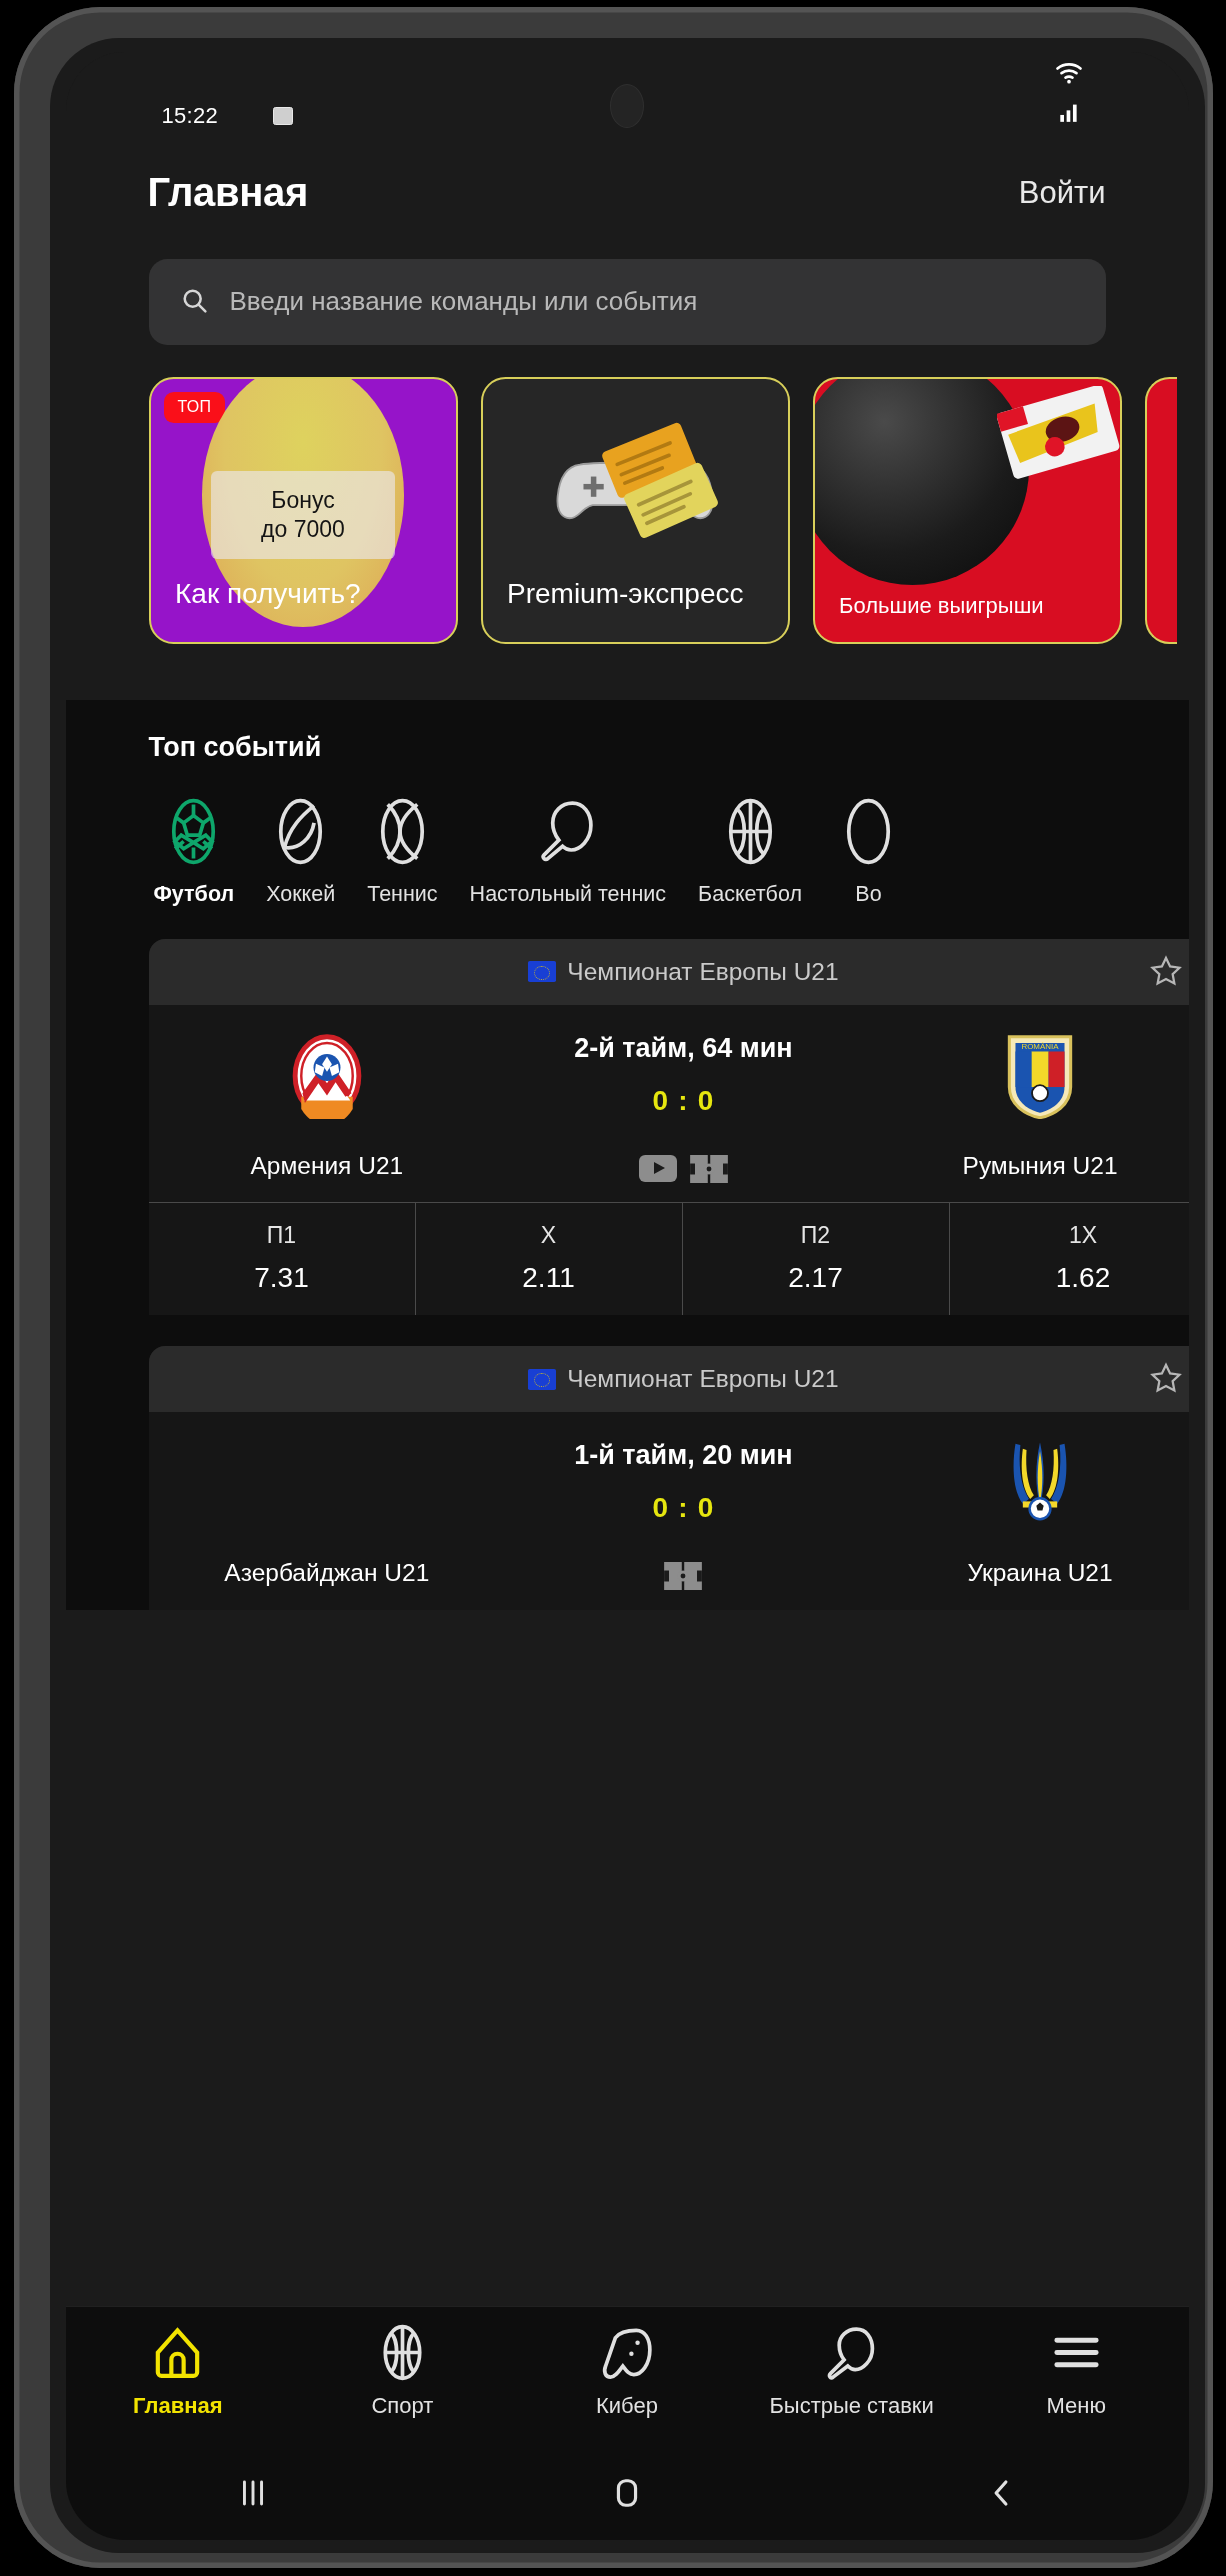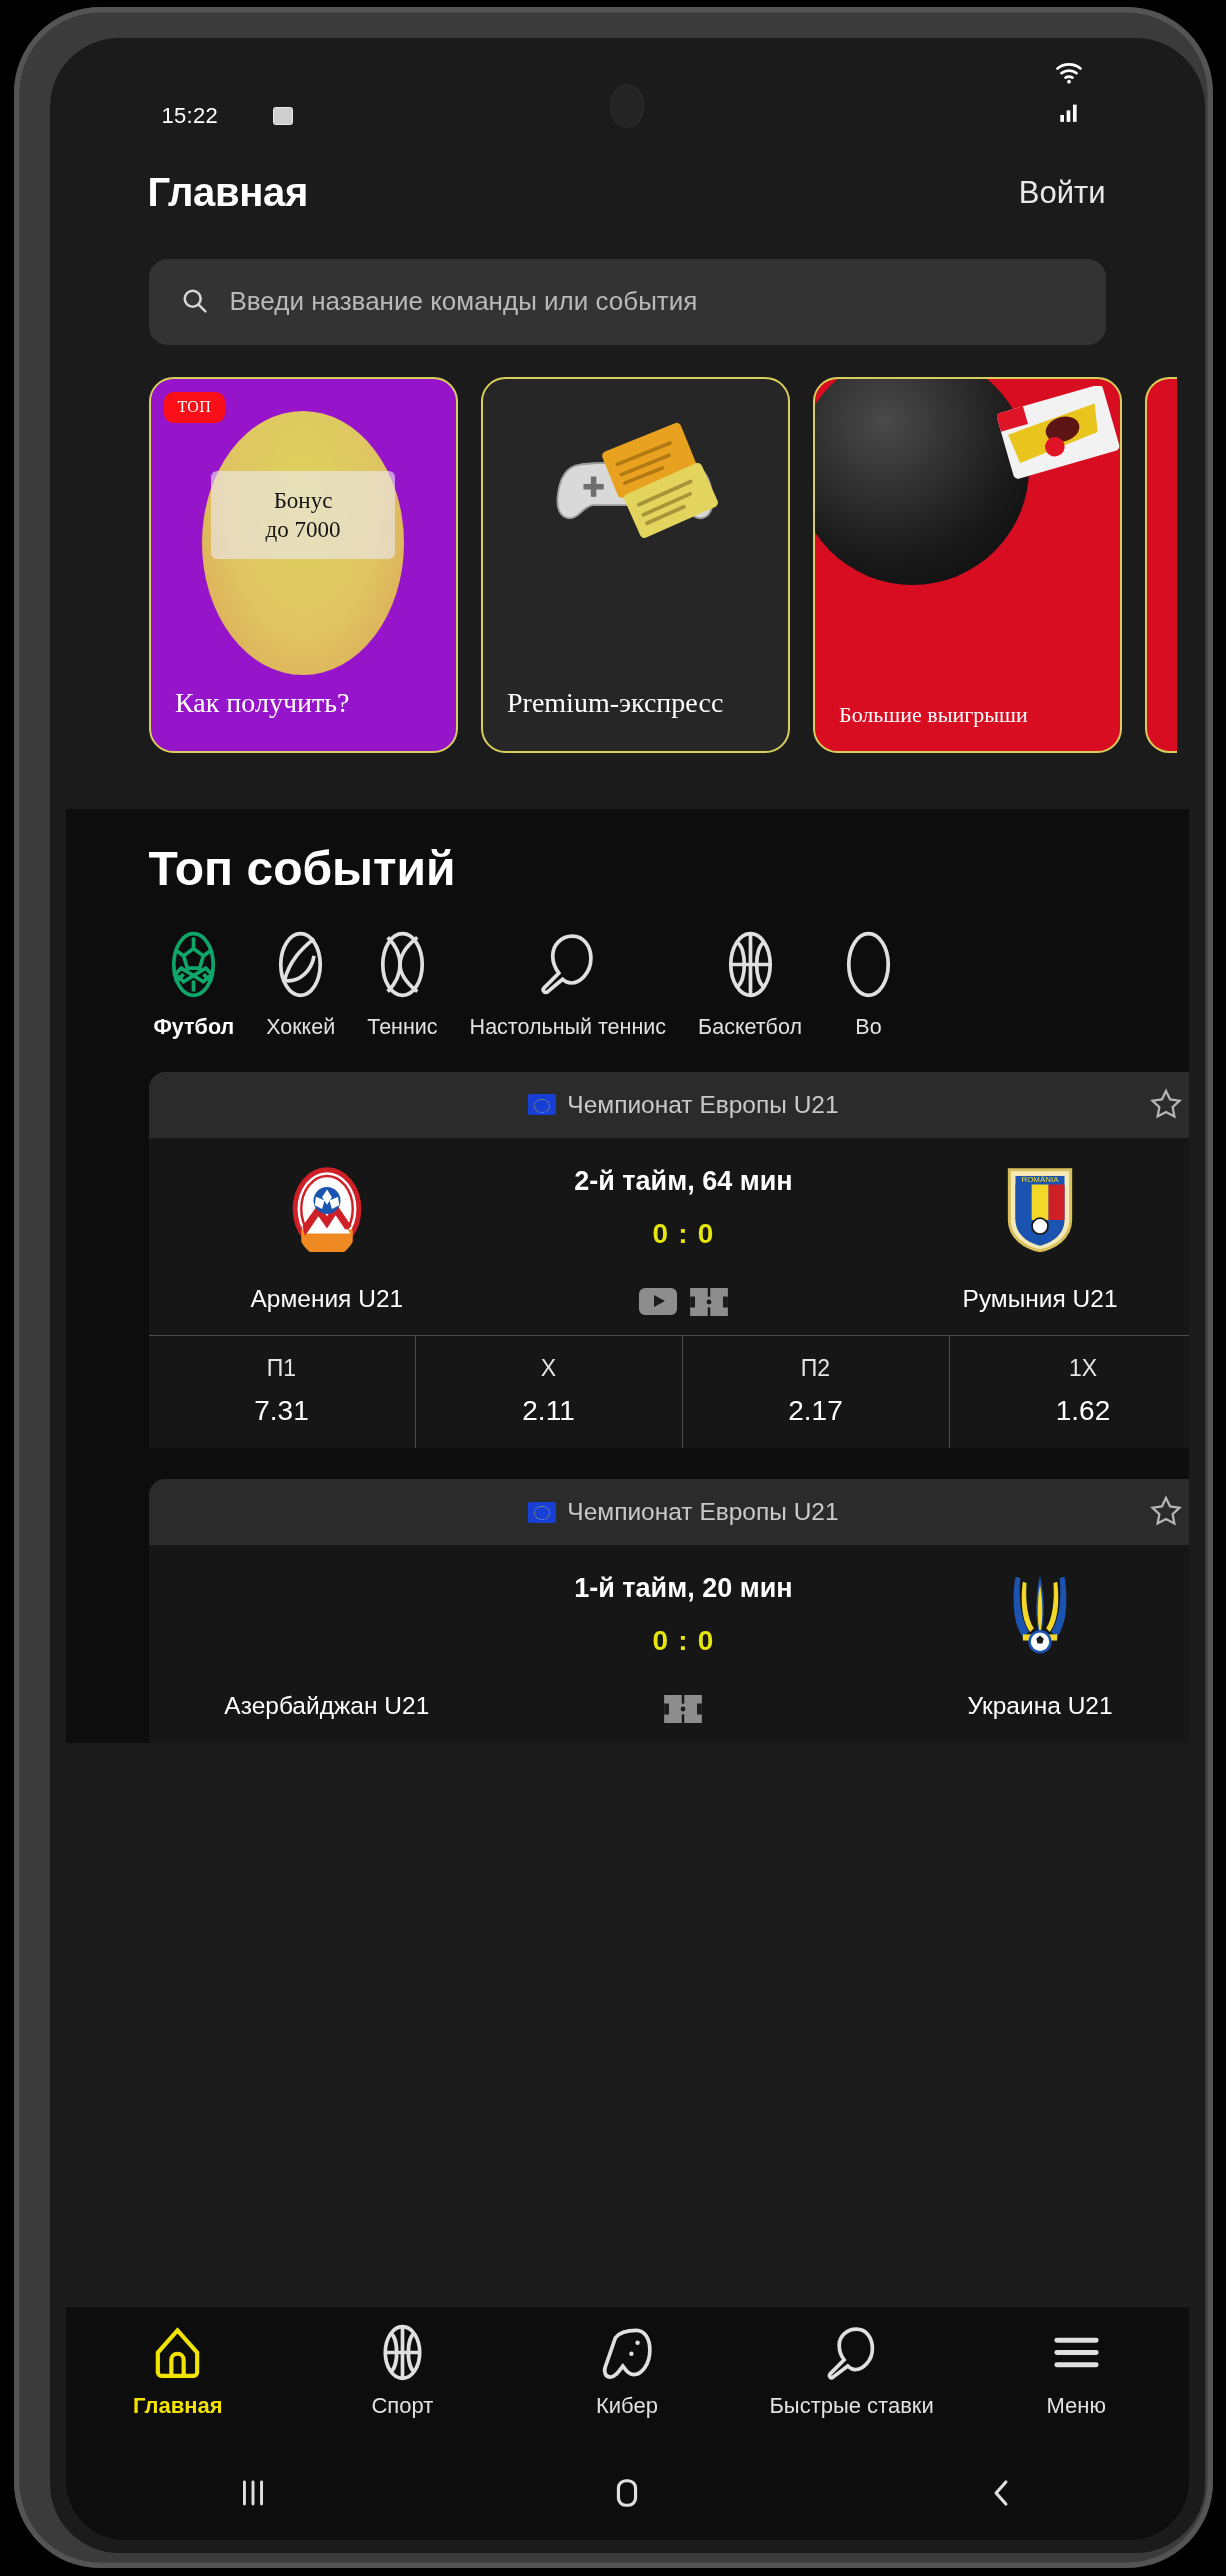--- a/index.html
+++ b/index.html
@@ -95,24 +95,24 @@
   .searchbar {
     height: 86px; background: #333334; border-radius: 18.4px;
     display: flex; align-items: center; gap: 21px; padding: 0 31px;
   }
   .search-ph { color: #b9b9b9; font-size: 26px; }
   
   .promowrap { background: #1b1b1b; padding: 32px 0 56px 83px; }
   .promorow { display: flex; gap: 23px; }
   .promocard {
     flex: 0 0 auto;
-    width: 309px; height: 376px;
+    width: 309px; height: 267px;
     border-radius: 24.5px;
     border: 2.5px solid #d8cf5a;
-    position: relative; overflow: hidden; font-family: Liberation Serif, serif;
+    position: relative; overflow: hidden;
   }
   .promocard.purple { background: #9614c9; }
   .promocard.dark   { background: #262626; }
   .promocard.red    { background: #d80d22; }
   .promo-label {
     position: absolute; left: 24.5px; bottom: 31px; right: 16px;
     color: #fff; font-size: 28px; line-height: 1.22;
   }
   .promo-label.red-card { font-size: 22px; bottom: 22px; }
   .badge-top {
@@ -144,21 +144,21 @@
     width: 233px; height: 233px; border-radius: 50%;
     background: radial-gradient(circle at 38% 30%, #4a4a4a 0%, #1b1b1b 60%, #090909 100%);
   }
   .ball-cards {
     position: absolute; right: -6.1px; top: 7.4px;
     width: 129px; height: 110px;
   }
   .promocard.peek { width: 32px; border-radius: 24.5px 0 0 24.5px; border-right: none; }
   
   .topevents { background: #0d0d0d; padding: 32px 0 0 0; }
-  .sec-title { color: #fff; font-size: 48px; font-weight: bold; padding: 0 0 0 83px; }
+  .sec-title { color: #fff; font-size: 27px; font-weight: bold; padding: 0 0 0 83px; }
   .sports-row {
     display: flex; gap: 0; padding: 34px 0 0 72px; align-items: flex-start;
   }
   .sport-item {
     flex: 0 0 auto; display: flex; flex-direction: column; align-items: center;
     gap: 16px; padding: 0 16px;
   }
   .sport-label { font-size: 21.5px; color: #e2e2e2; white-space: nowrap; }
   .sport-item.active .sport-label { color: #fff; font-weight: bold; }
   

